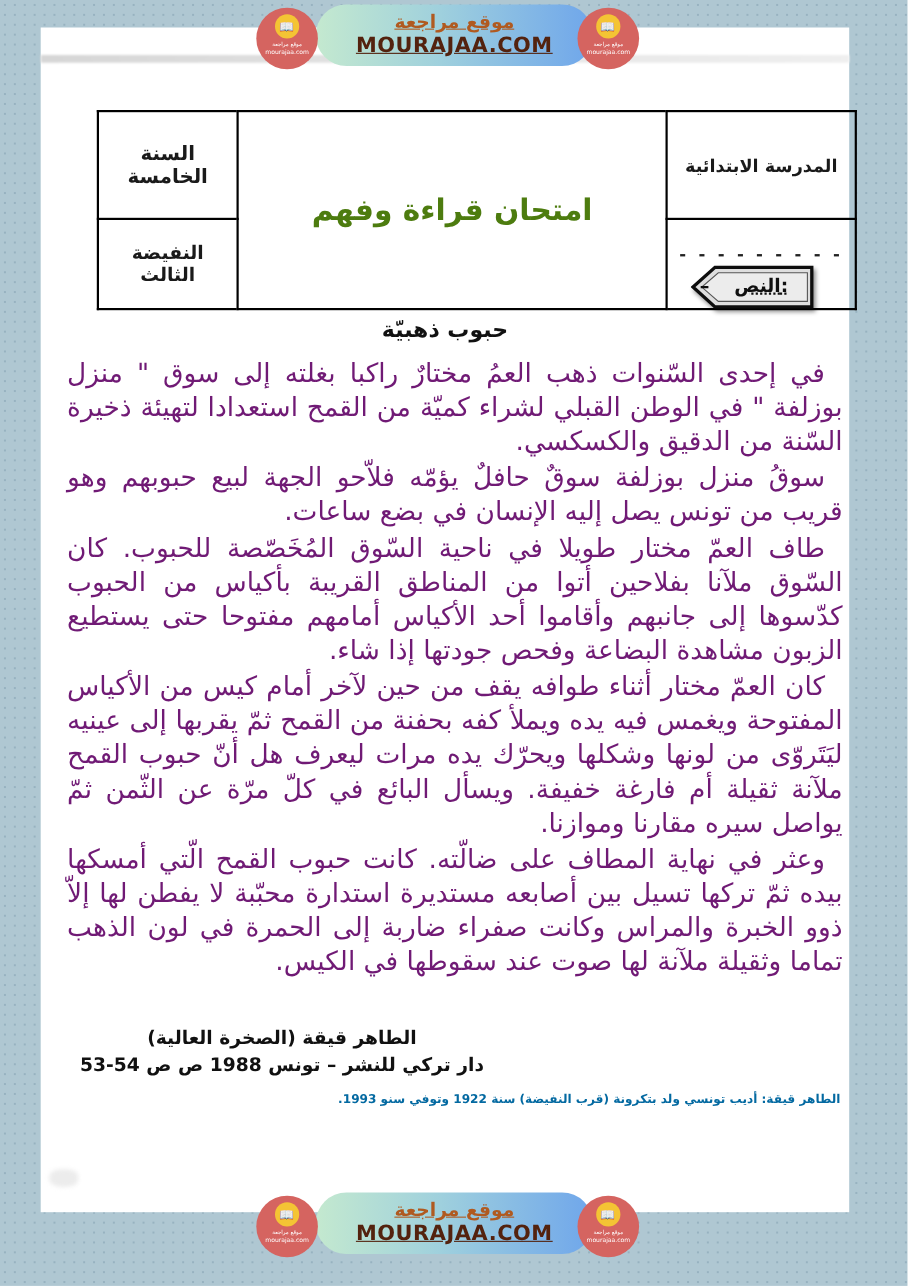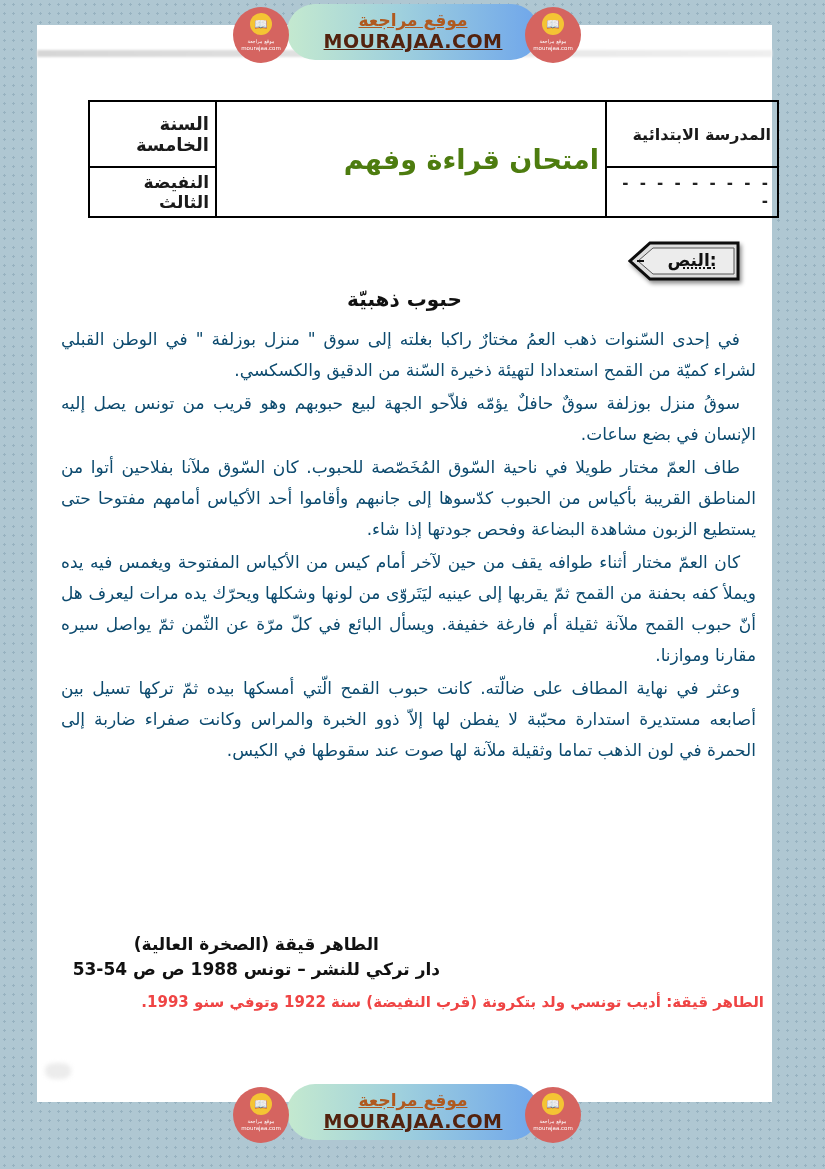--- a/index.html
+++ b/index.html
@@ -54,22 +54,22 @@
     font-size:11px;line-height:1;color:#c23b2e;
   }
   .badge-text{color:#ffffff;font-size:5px;margin-top:3px;line-height:1.3;}
   .badge-domain{color:#ffffff;font-size:5.5px;line-height:1.2;}
   
   .header-table{
     position:absolute;left:51px;top:75px;width:659px;height:112px;
     border-collapse:collapse;direction:rtl;table-layout:fixed;
   }
   .header-table td{
-    border:2.5px solid #000;text-align:right;vertical-align:middle;
-    color:#1a1a1a;padding:4px 6px;
+    border:2.5px solid #000;text-align:center;vertical-align:middle;
+    color:#1a1a1a;padding:20px 6px;
   }
   td.c-school{width:158px;font-size:16px;font-weight:bold;height:56px;}
   td.c-dashes{width:158px;font-size:15px;font-weight:bold;letter-spacing:3px;color:#222;}
   td.c-exam{width:376px;font-size:27px;font-weight:bold;color:#4d7c0f;}
   td.c-grade{width:113px;font-size:18px;font-weight:bold;}
   td.c-trim{width:113px;font-size:17px;font-weight:bold;}
   
   .text-banner{
     position:absolute;left:591px;top:216px;width:112px;height:48px;
   }
@@ -79,32 +79,32 @@
     position:absolute;left:24px;top:9px;width:80px;text-align:center;
     font-size:17px;font-weight:bold;color:#111;
     text-decoration:underline dotted 1.5px;
   }
   
   .doc-title{
     position:absolute;left:0;top:262px;width:100%;margin:0;
     text-align:center;font-size:20px;font-weight:bold;color:#111;
   }
   .body-text{
-    position:absolute;right:16px;left:24px;top:299px;
-    direction:rtl;text-align:justify;color:#0c4a6e;
-    font-size:17px;line-height:31px;
+    position:absolute;right:6px;left:24px;top:299px;
+    direction:rtl;text-align:justify;color:#701a75;
+    font-size:24px;line-height:31px;
   }
   .body-text p{margin:0 0 2px 0;text-indent:16px;}
   .attribution{
     position:absolute;top:907px;right:332px;direction:rtl;text-align:center;
     font-size:17px;font-weight:bold;color:#111;line-height:25px;white-space:nowrap;
   }
   .author-note{
     position:absolute;top:968px;right:8px;left:24px;direction:rtl;text-align:right;
-    font-size:15px;font-weight:bold;color:#ef4444;
+    font-size:11px;font-weight:bold;color:#0369a1;
   }
 </style>
 </head>
 <body>
 
 <div class="brandbar top">
   <div class="pill">
     <span class="site-name">موقع مراجعة</span>
     <span class="site-domain">MOURAJAA.COM</span>
   </div>

